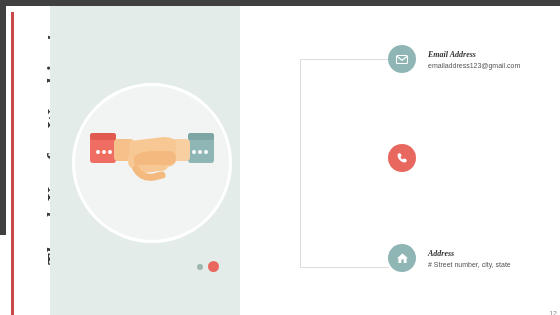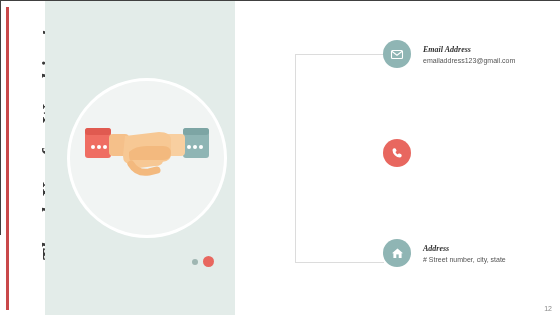--- a/index.html
+++ b/index.html
@@ -7,21 +7,21 @@
     width:560px;height:315px;
     background:#ffffff;
     font-family:"Liberation Sans", sans-serif;
     overflow:hidden;
   }
   .slide{
     position:relative;
     width:560px;height:235px;
     background:#ffffff;
     box-sizing:border-box;
-    border:1px solid #404040;
+    border:6px solid #404040;
   }
   
   .left-panel{
     position:absolute;left:0;top:0;
     width:44px;height:315px;
     background:#ffffff;
   }
   .left-bar{
     position:absolute;left:5px;top:6px;
     width:3px;height:303px;

